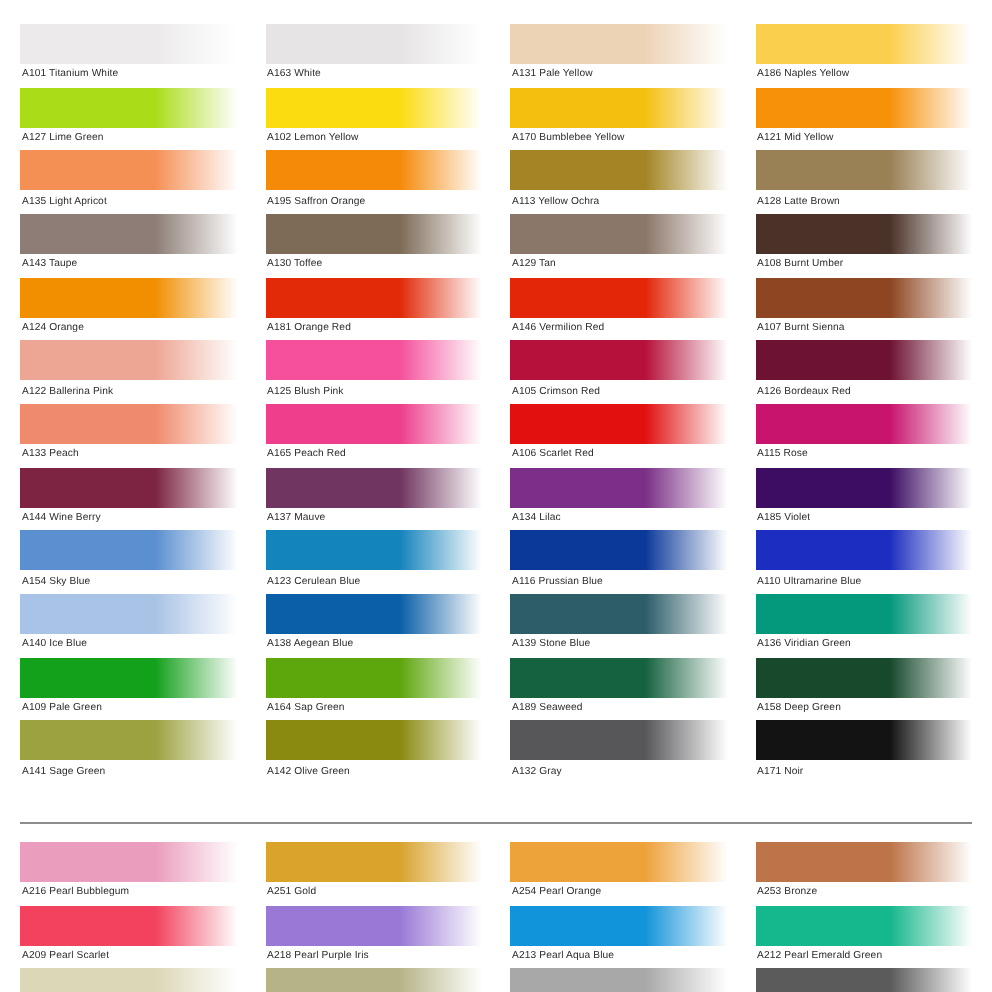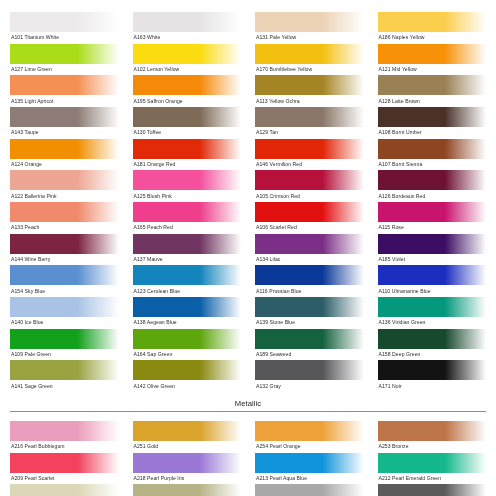--- a/index.html
+++ b/index.html
@@ -272,21 +272,20 @@
         <div class="swatch" style="background: linear-gradient(to right, rgb(87, 87, 90) 0%, rgb(87, 87, 90) 46%, rgb(87, 87, 90) 62%, rgb(255, 255, 255) 100%);"></div>
         <div class="swatch-label">A132 Gray</div>
       </div>
       <div class="cell">
         <div class="swatch" style="background: linear-gradient(to right, rgb(19, 19, 19) 0%, rgb(19, 19, 19) 46%, rgb(19, 19, 19) 62%, rgb(255, 255, 255) 100%);"></div>
         <div class="swatch-label">A171 Noir</div>
       </div>
     </div>
 
   <div class="divider">
-    <div class="divider-title">Metallic</div>
     <div class="divider-rule"></div>
   </div>
 
   <div class="section section-metallic">
       <div class="cell">
         <div class="swatch" style="background: linear-gradient(to right, rgb(235, 157, 189) 0%, rgb(235, 157, 189) 46%, rgb(235, 157, 189) 62%, rgb(255, 255, 255) 100%);"></div>
         <div class="swatch-label">A216 Pearl Bubblegum</div>
       </div>
       <div class="cell">
         <div class="swatch" style="background: linear-gradient(to right, rgb(217, 163, 44) 0%, rgb(217, 163, 44) 46%, rgb(217, 163, 44) 62%, rgb(255, 255, 255) 100%);"></div>

